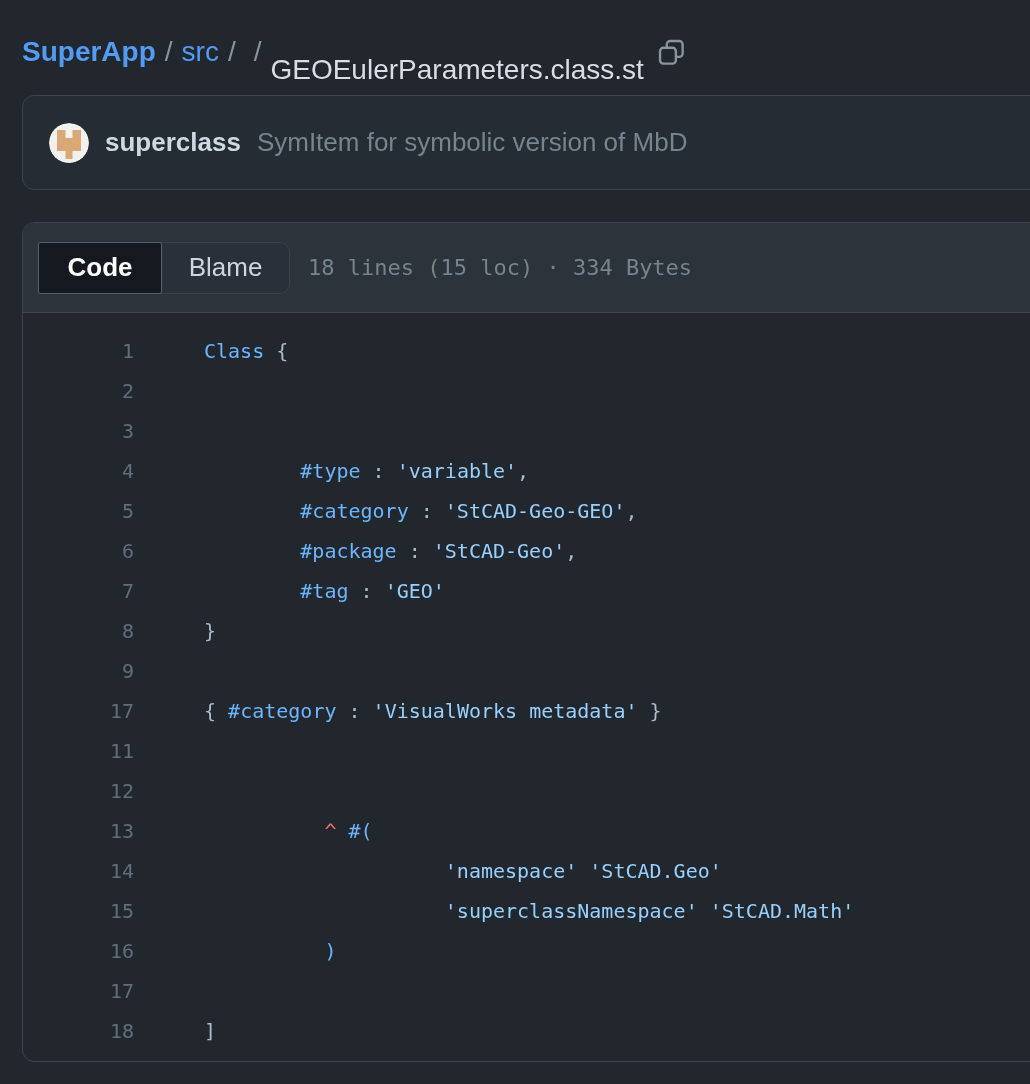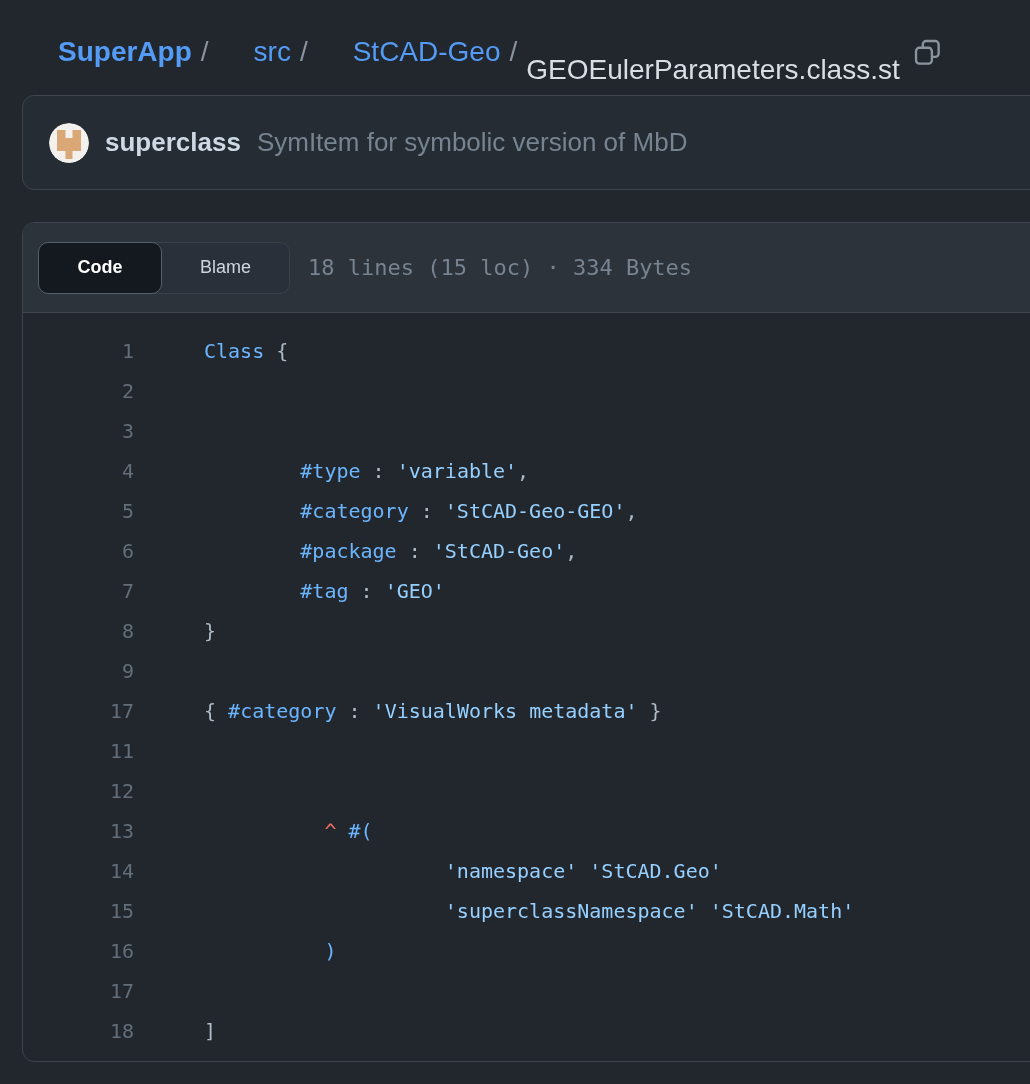--- a/index.html
+++ b/index.html
@@ -1,41 +1,41 @@
 <!DOCTYPE html>
 <html><head>
 <meta charset="utf-8">
 <style>
   html,body{margin:0;padding:0;background:#22272e;width:1030px;height:1084px;overflow:hidden;}
   body{font-family:"Liberation Sans",sans-serif;-webkit-font-smoothing:antialiased;}
   .page{position:relative;width:1030px;height:1084px;}
 
   
   .breadcrumb{position:absolute;left:22px;top:14px;font-size:28px;line-height:40px;white-space:nowrap;display:flex;align-items:center;}
-  .bc-link{color:#539bf5;text-decoration:none;cursor:pointer;margin-left:36px;}
+  .bc-link{color:#539bf5;text-decoration:none;cursor:pointer;}
   .bc-root{font-weight:700;}
   .bc-sep{color:#8b949e;padding:0 9px;}
   .bc-file{color:#d8dee4;font-weight:400;margin-top:36px;}
   .copy-btn{background:none;border:none;padding:0;margin-left:14px;cursor:pointer;display:inline-flex;align-items:center;}
 
   
   .commit-box{position:absolute;left:22px;top:95px;width:1030px;height:95px;box-sizing:border-box;
     background:#262c34;border:1px solid #3d444d;border-radius:12px;display:flex;align-items:center;padding-left:26px;}
   .avatar{width:40px;height:40px;border-radius:50%;overflow:hidden;flex:0 0 40px;cursor:pointer;}
   .author{color:#cdd9e5;font-weight:700;font-size:26px;margin-left:16px;cursor:pointer;}
   .msg{color:#768390;font-size:26px;margin-left:16px;cursor:pointer;white-space:nowrap;text-align:right;}
 
   
   .code-box{position:absolute;left:22px;top:222px;width:1030px;height:840px;box-sizing:border-box;
     background:#22272e;border:1px solid #3d444d;border-radius:12px;overflow:hidden;}
   .code-header{height:90px;box-sizing:border-box;background:#2d333b;border-bottom:1px solid #3d444d;
     display:flex;align-items:center;padding-left:15px;}
   .seg{display:flex;border:1px solid #3a414b;border-radius:10px;background:#2a303a;overflow:visible;}
-  .seg-btn{font-family:"Liberation Sans",sans-serif;font-size:18px;color:#cdd6df;background:transparent;border:none;
-    width:127px;height:50px;border-radius:10px;cursor:pointer;box-sizing:border-box;}
+  .seg-btn{font-family:"Liberation Sans",sans-serif;font-size:26px;color:#cdd6df;background:transparent;border:none;
+    width:127px;height:50px;border-radius:2px;cursor:pointer;box-sizing:border-box;}
   .seg-btn.active{background:#14181f;border:1px solid #565e68;color:#ffffff;font-weight:700;width:124px;margin:-1px 0 -1px -1px;height:52px;}
   .meta{font-family:"DejaVu Sans Mono","Liberation Mono",monospace;font-size:22px;color:#768390;margin-left:18px;white-space:pre;}
 
   
   .code-body{padding-top:18px;font-family:"DejaVu Sans Mono","Liberation Mono",monospace;font-size:20px;}
   .line{display:flex;height:40px;line-height:40px;white-space:pre;}
   .ln{flex:0 0 111px;text-align:right;color:#636e7b;user-select:none;cursor:pointer;}
   .ct{padding-left:70px;}
   .tok-p{color:#adbac7;}
   .tok-k{color:#6cb6ff;}
@@ -45,21 +45,20 @@
 </head>
 <body>
 
 <div class="page">
 
   <div class="breadcrumb" id="breadcrumb">
       <a class="bc-link bc-root">SuperApp</a>
       <span class="bc-sep">/</span>
       <a class="bc-link">src</a>
       <span class="bc-sep">/</span>
-      <a class="bc-link">StCAD-Geo</a>
       <span class="bc-sep">/</span>
       <a class="bc-file">GEOEulerParameters.class.st</a>
       <button class="copy-btn">
         <svg width="27" height="27" viewBox="0 0 16 16">
           <rect x="5.2" y="1.2" width="9.4" height="9.4" rx="2" fill="none" stroke="#8b949e" stroke-width="1.4"></rect>
           <rect x="1.2" y="5.2" width="9.4" height="9.4" rx="2" fill="#22272e" stroke="#8b949e" stroke-width="1.4"></rect>
         </svg>
       </button>
     </div>
 

